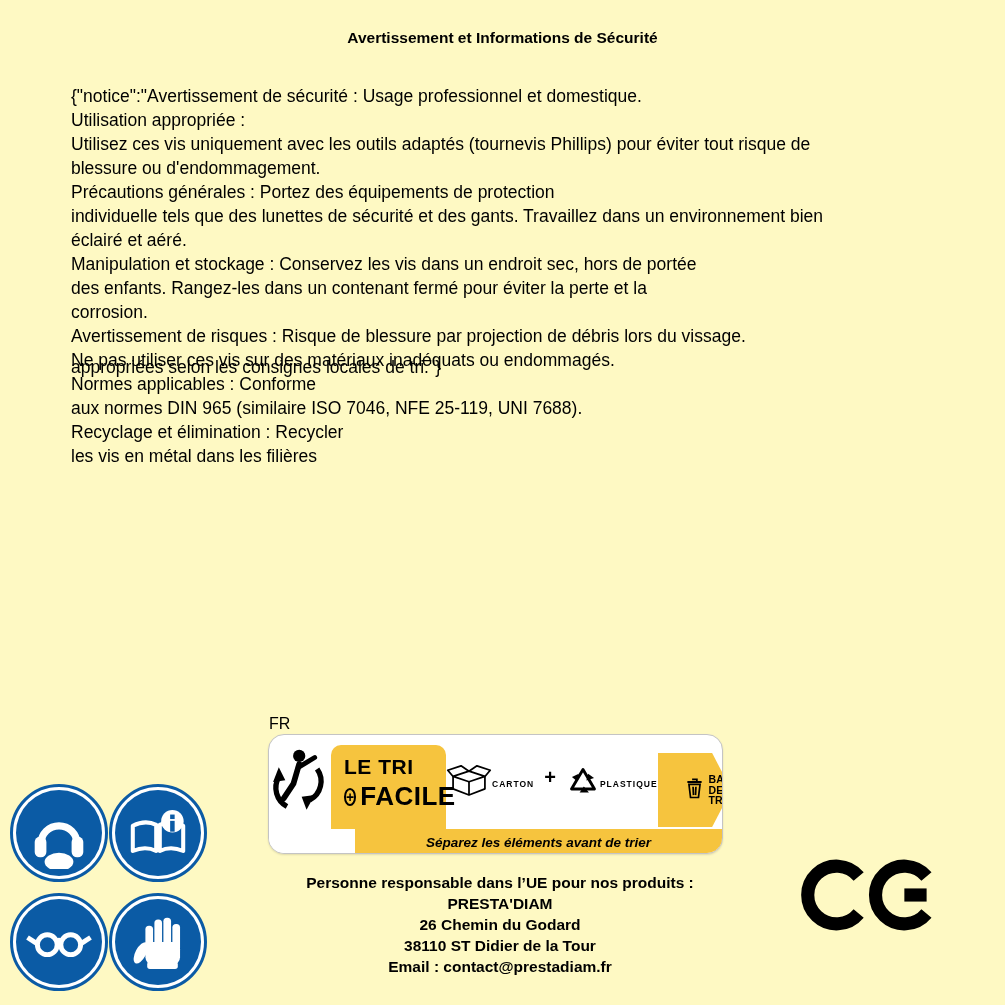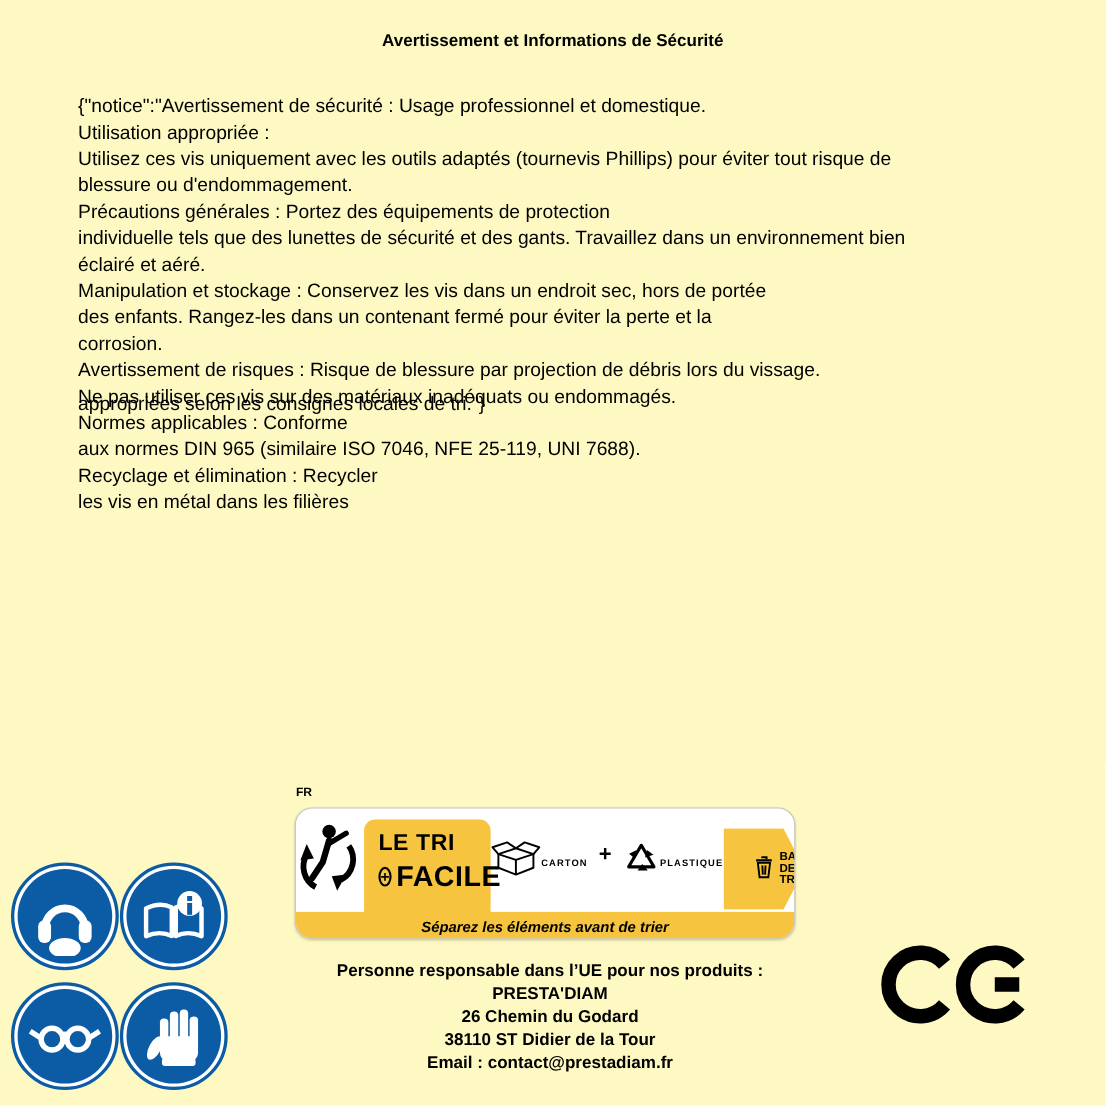--- a/index.html
+++ b/index.html
@@ -14,21 +14,21 @@
     text-align:center; font-size:15.5px; font-weight:bold;
   }
   .body-text {
     position:absolute; left:71px; top:84px; width:890px;
     font-size:17.5px; line-height:24px;
   }
   .line { height:24px; white-space:nowrap; }
   .line.overlap { position:absolute; left:0; top:271px; }
 
   
-  .fr-label { position:absolute; left:269px; top:715px; font-size:11px; font-weight:bold; }
+  .fr-label { position:absolute; left:269px; top:715px; font-size:16px; font-weight:normal; }
   .tri-card {
     position:absolute; left:268px; top:734px; width:455px; height:120px;
     background:#fff; border:1.5px solid #c4c4c4; border-radius:16px;
     overflow:hidden; box-shadow:0 1px 2px rgba(0,0,0,.12);
   }
   .tri-top { display:flex; height:94px; align-items:center; }
   .triman { width:86px; display:flex; align-items:center; justify-content:center; }
   .tri-brand {
     width:115px; height:84px; align-self:flex-end; background:var(--yellow);
     border-radius:10px 10px 0 0; padding:10px 0 0 13px;
@@ -45,21 +45,21 @@
   .material { display:flex; flex-direction:row; align-items:center; }
   .material-label { font-size:8.5px; font-weight:bold; letter-spacing:1px; margin-top:3px; }
   .material-plus { font-size:20px; font-weight:bold; padding-bottom:10px; }
   .tri-chevron {
     width:84px; height:74px; margin-right:8px; align-self:center;
     background:var(--yellow);
     clip-path:polygon(0 0, 74% 0, 100% 50%, 74% 100%, 0 100%);
     display:flex; align-items:center; gap:5px; padding-left:27px;margin-top:16px;
   }
   .bin-text { font-size:10.5px; font-weight:800; line-height:10.5px; }
-  .tri-bottom { display:flex; height:26px;flex-direction:column; }
+  .tri-bottom { display:flex; height:26px; }
   .tri-bottom-spacer { width:86px; background:#fff; }
   .tri-tagline-strip {
     flex:1; background:var(--yellow);
     display:flex; align-items:center; justify-content:center;
   }
   .tagline { font-size:13.5px; font-weight:bold; font-style:italic; }
 
   
   .signs {
     position:absolute; left:10px; top:784px;

